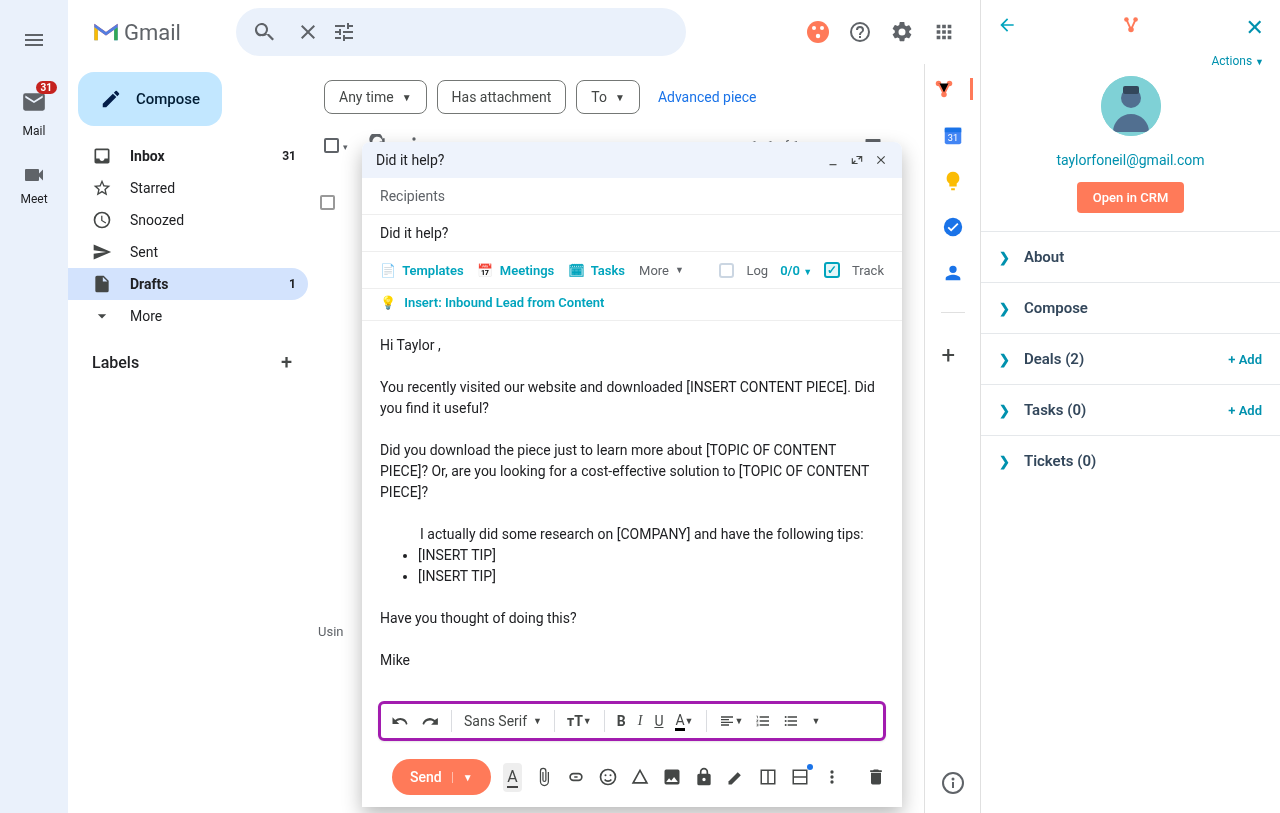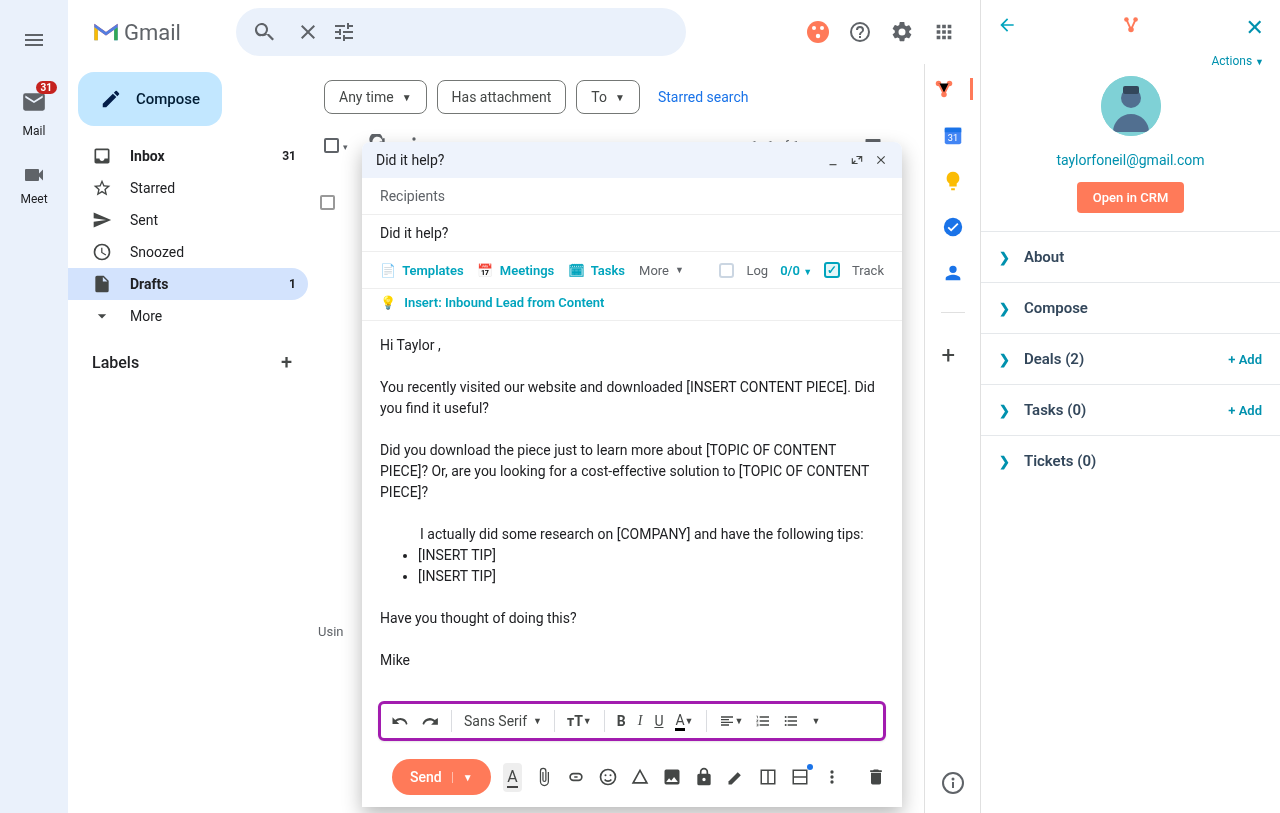--- a/index.html
+++ b/index.html
@@ -185,32 +185,32 @@
                 <svg width="20" height="20" viewBox="0 0 24 24">
                   <path fill="#444746" d="M12 17.27L18.18 21l-1.64-7.03L22 9.24l-7.19-.61L12 2 9.19 8.63 2 9.24l5.46 4.73L5.82 21z" opacity=".0"></path>
                   <path fill="#444746" d="M22 9.24l-7.19-.62L12 2 9.19 8.63 2 9.24l5.46 4.73L5.82 21 12 17.27 18.18 21l-1.63-7.03L22 9.24zM12 15.4l-3.76 2.27.99-4.28-3.32-2.88 4.38-.38L12 6.1l1.71 4.04 4.38.38-3.32 2.88.99 4.28L12 15.4z"></path>
                 </svg>
               </span>
             <span class="ni-label">Starred</span>
           </div>
           <div class="nav-item">
             <span class="nav-icon">
                 <svg width="20" height="20" viewBox="0 0 24 24">
+                  <path fill="#444746" d="M12 2a10 10 0 100 20 10 10 0 000-20zm0 18a8 8 0 110-16 8 8 0 010 16zm.5-13H11v6l5.25 3.15.75-1.23-4.5-2.67z"></path>
+                </svg>
+              </span>
+            <span class="ni-label">Snoozed</span>
+          </div>
+          <div class="nav-item">
+            <span class="nav-icon">
+                <svg width="20" height="20" viewBox="0 0 24 24">
                   <path fill="#444746" d="M2.01 21L23 12 2.01 3 2 10l15 2-15 2z"></path>
                 </svg>
               </span>
             <span class="ni-label">Sent</span>
-          </div>
-          <div class="nav-item">
-            <span class="nav-icon">
-                <svg width="20" height="20" viewBox="0 0 24 24">
-                  <path fill="#444746" d="M12 2a10 10 0 100 20 10 10 0 000-20zm0 18a8 8 0 110-16 8 8 0 010 16zm.5-13H11v6l5.25 3.15.75-1.23-4.5-2.67z"></path>
-                </svg>
-              </span>
-            <span class="ni-label">Snoozed</span>
           </div>
           <div class="nav-item active">
             <span class="nav-icon">
                 <svg width="20" height="20" viewBox="0 0 24 24">
                   <path fill="#444746" d="M14 2H6a2 2 0 00-2 2v16a2 2 0 002 2h12a2 2 0 002-2V8l-6-6zm-1 7V3.5L18.5 9H13z"></path>
                 </svg>
               </span>
             <span class="ni-label">Drafts</span>
             <span class="ni-count">1</span>
           </div>
@@ -235,21 +235,21 @@
               <span>Any time</span>
               <span class="caret">▼</span>
             </div>
           <div class="chip">
               <span>Has attachment</span>
             </div>
           <div class="chip">
               <span>To</span>
               <span class="caret">▼</span>
             </div>
-          <span class="adv-search">Starred search</span>
+          <span class="adv-search">Advanced piece</span>
         </div>
         <div class="list-header">
           <span class="checkbox-sq"></span>
           <span class="caret-sm"></span>
           <span style="width:20px;"></span>
           <span><svg width="20" height="20" viewBox="0 0 24 24">
                 <path fill="#5f6368" d="M17.65 6.35A8 8 0 104 12h2a6 6 0 1111.3-3H14v2h6V5h-2l-.35 1.35z"></path>
               </svg></span>
           <span style="width:16px;"></span>
           <span><svg width="20" height="20" viewBox="0 0 24 24">

